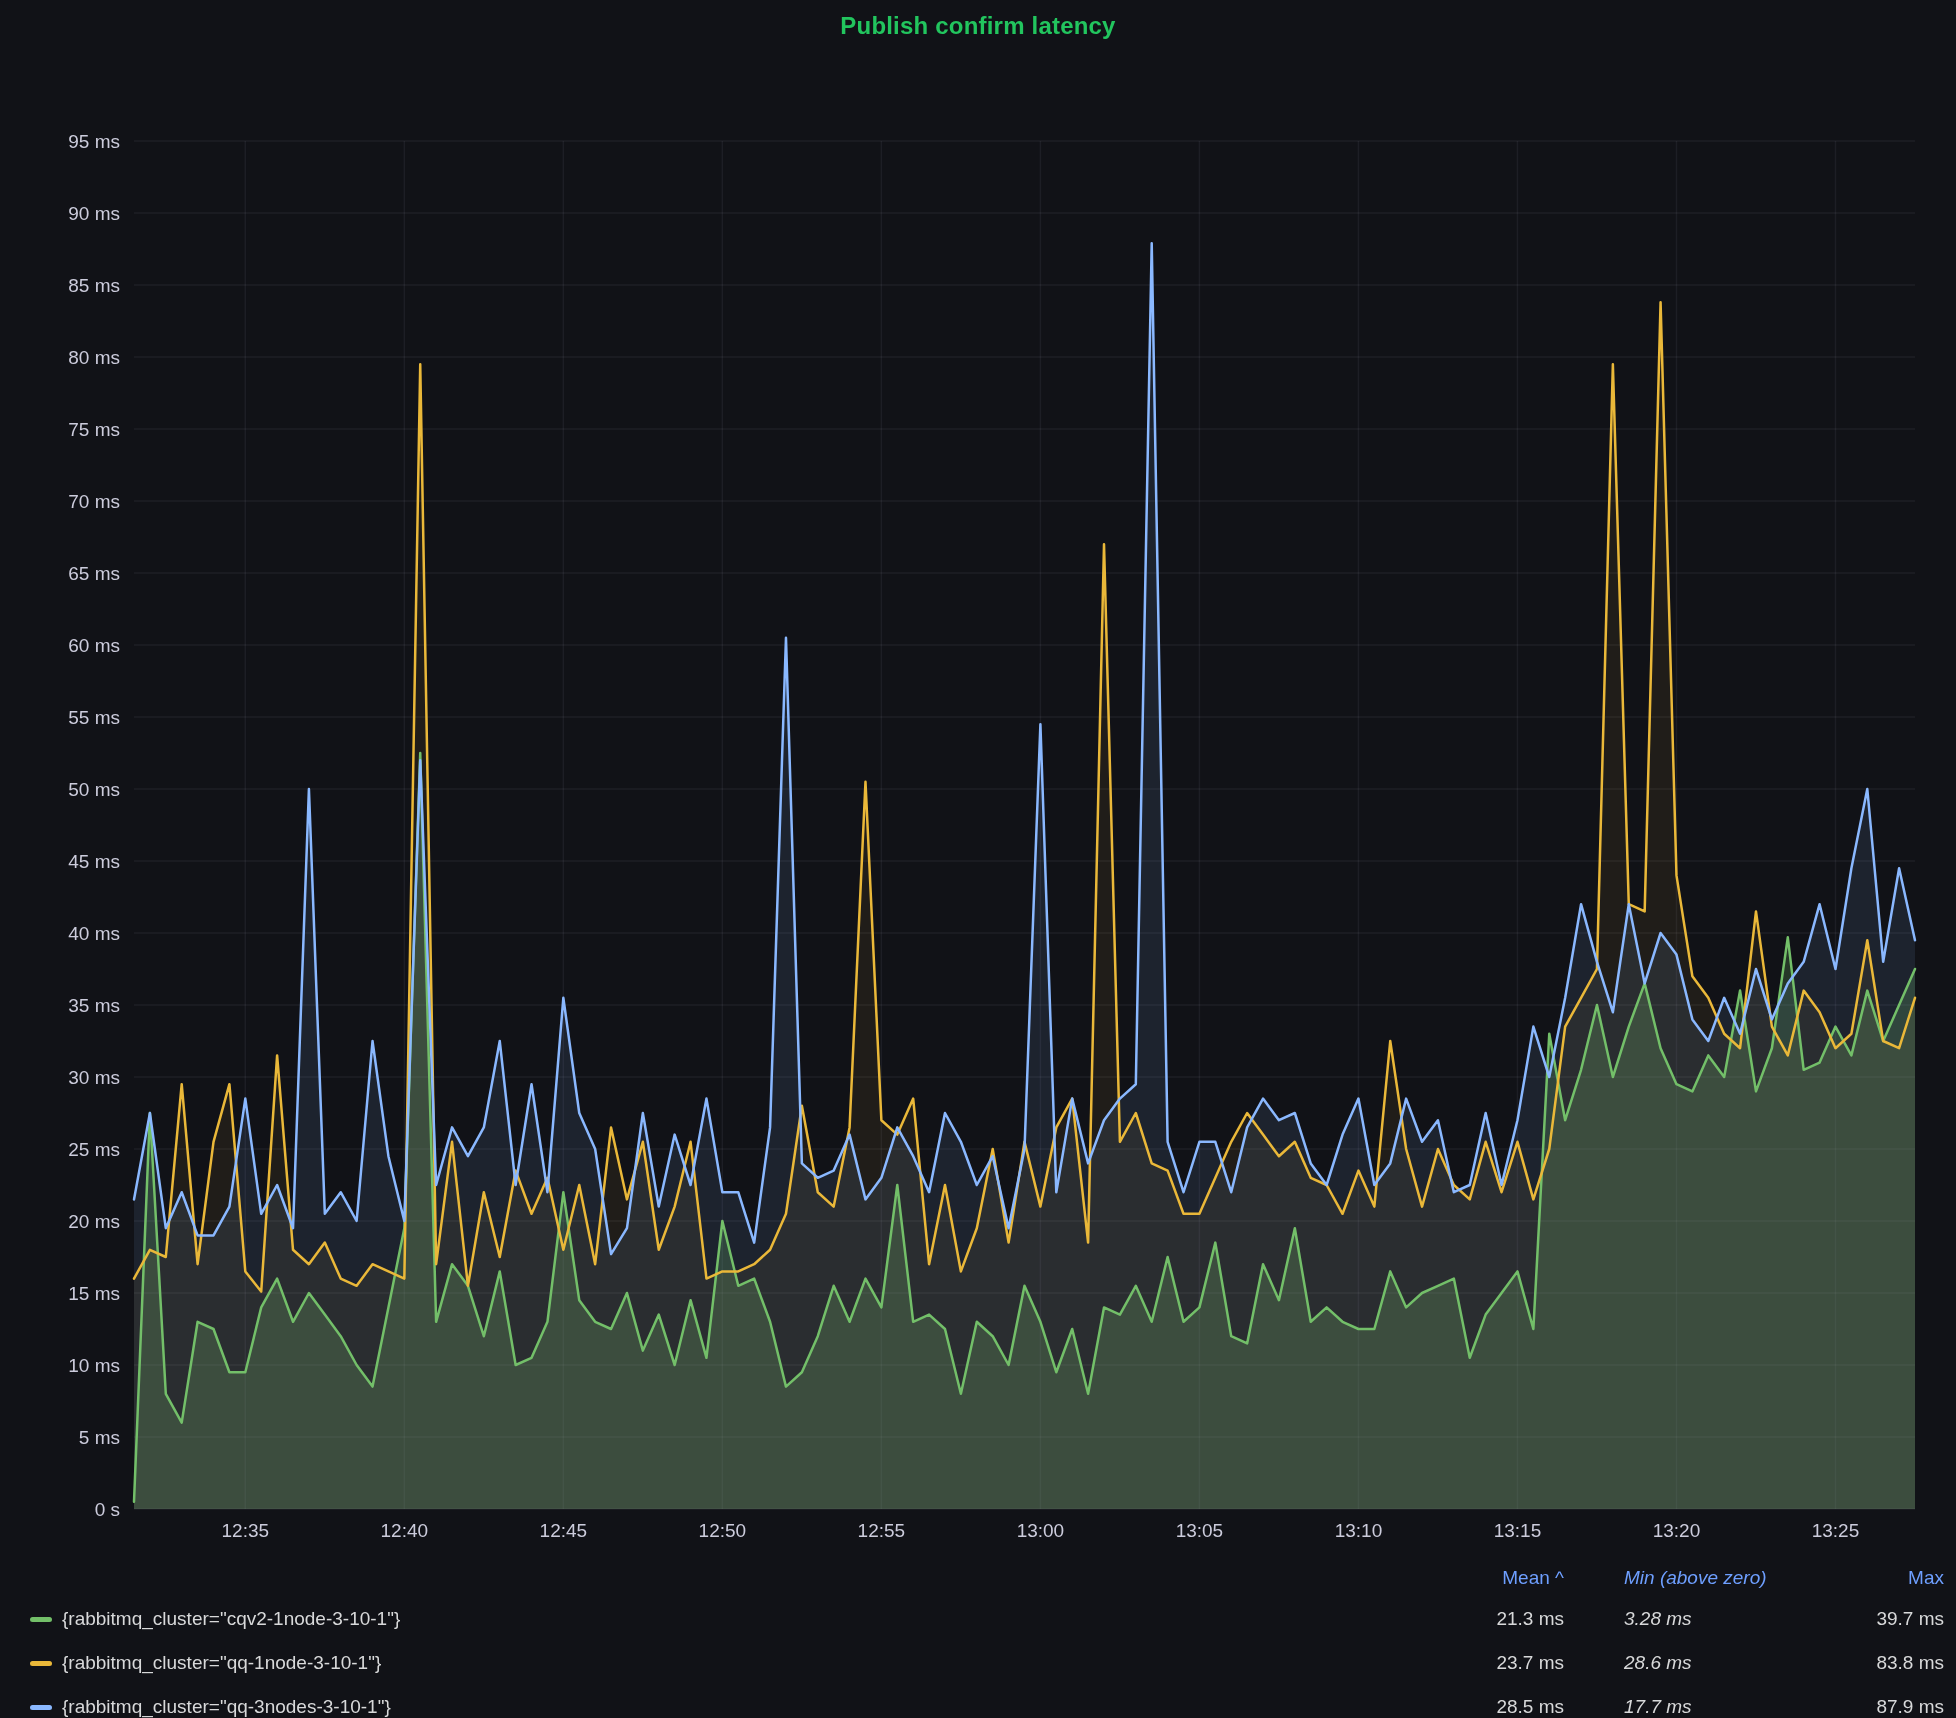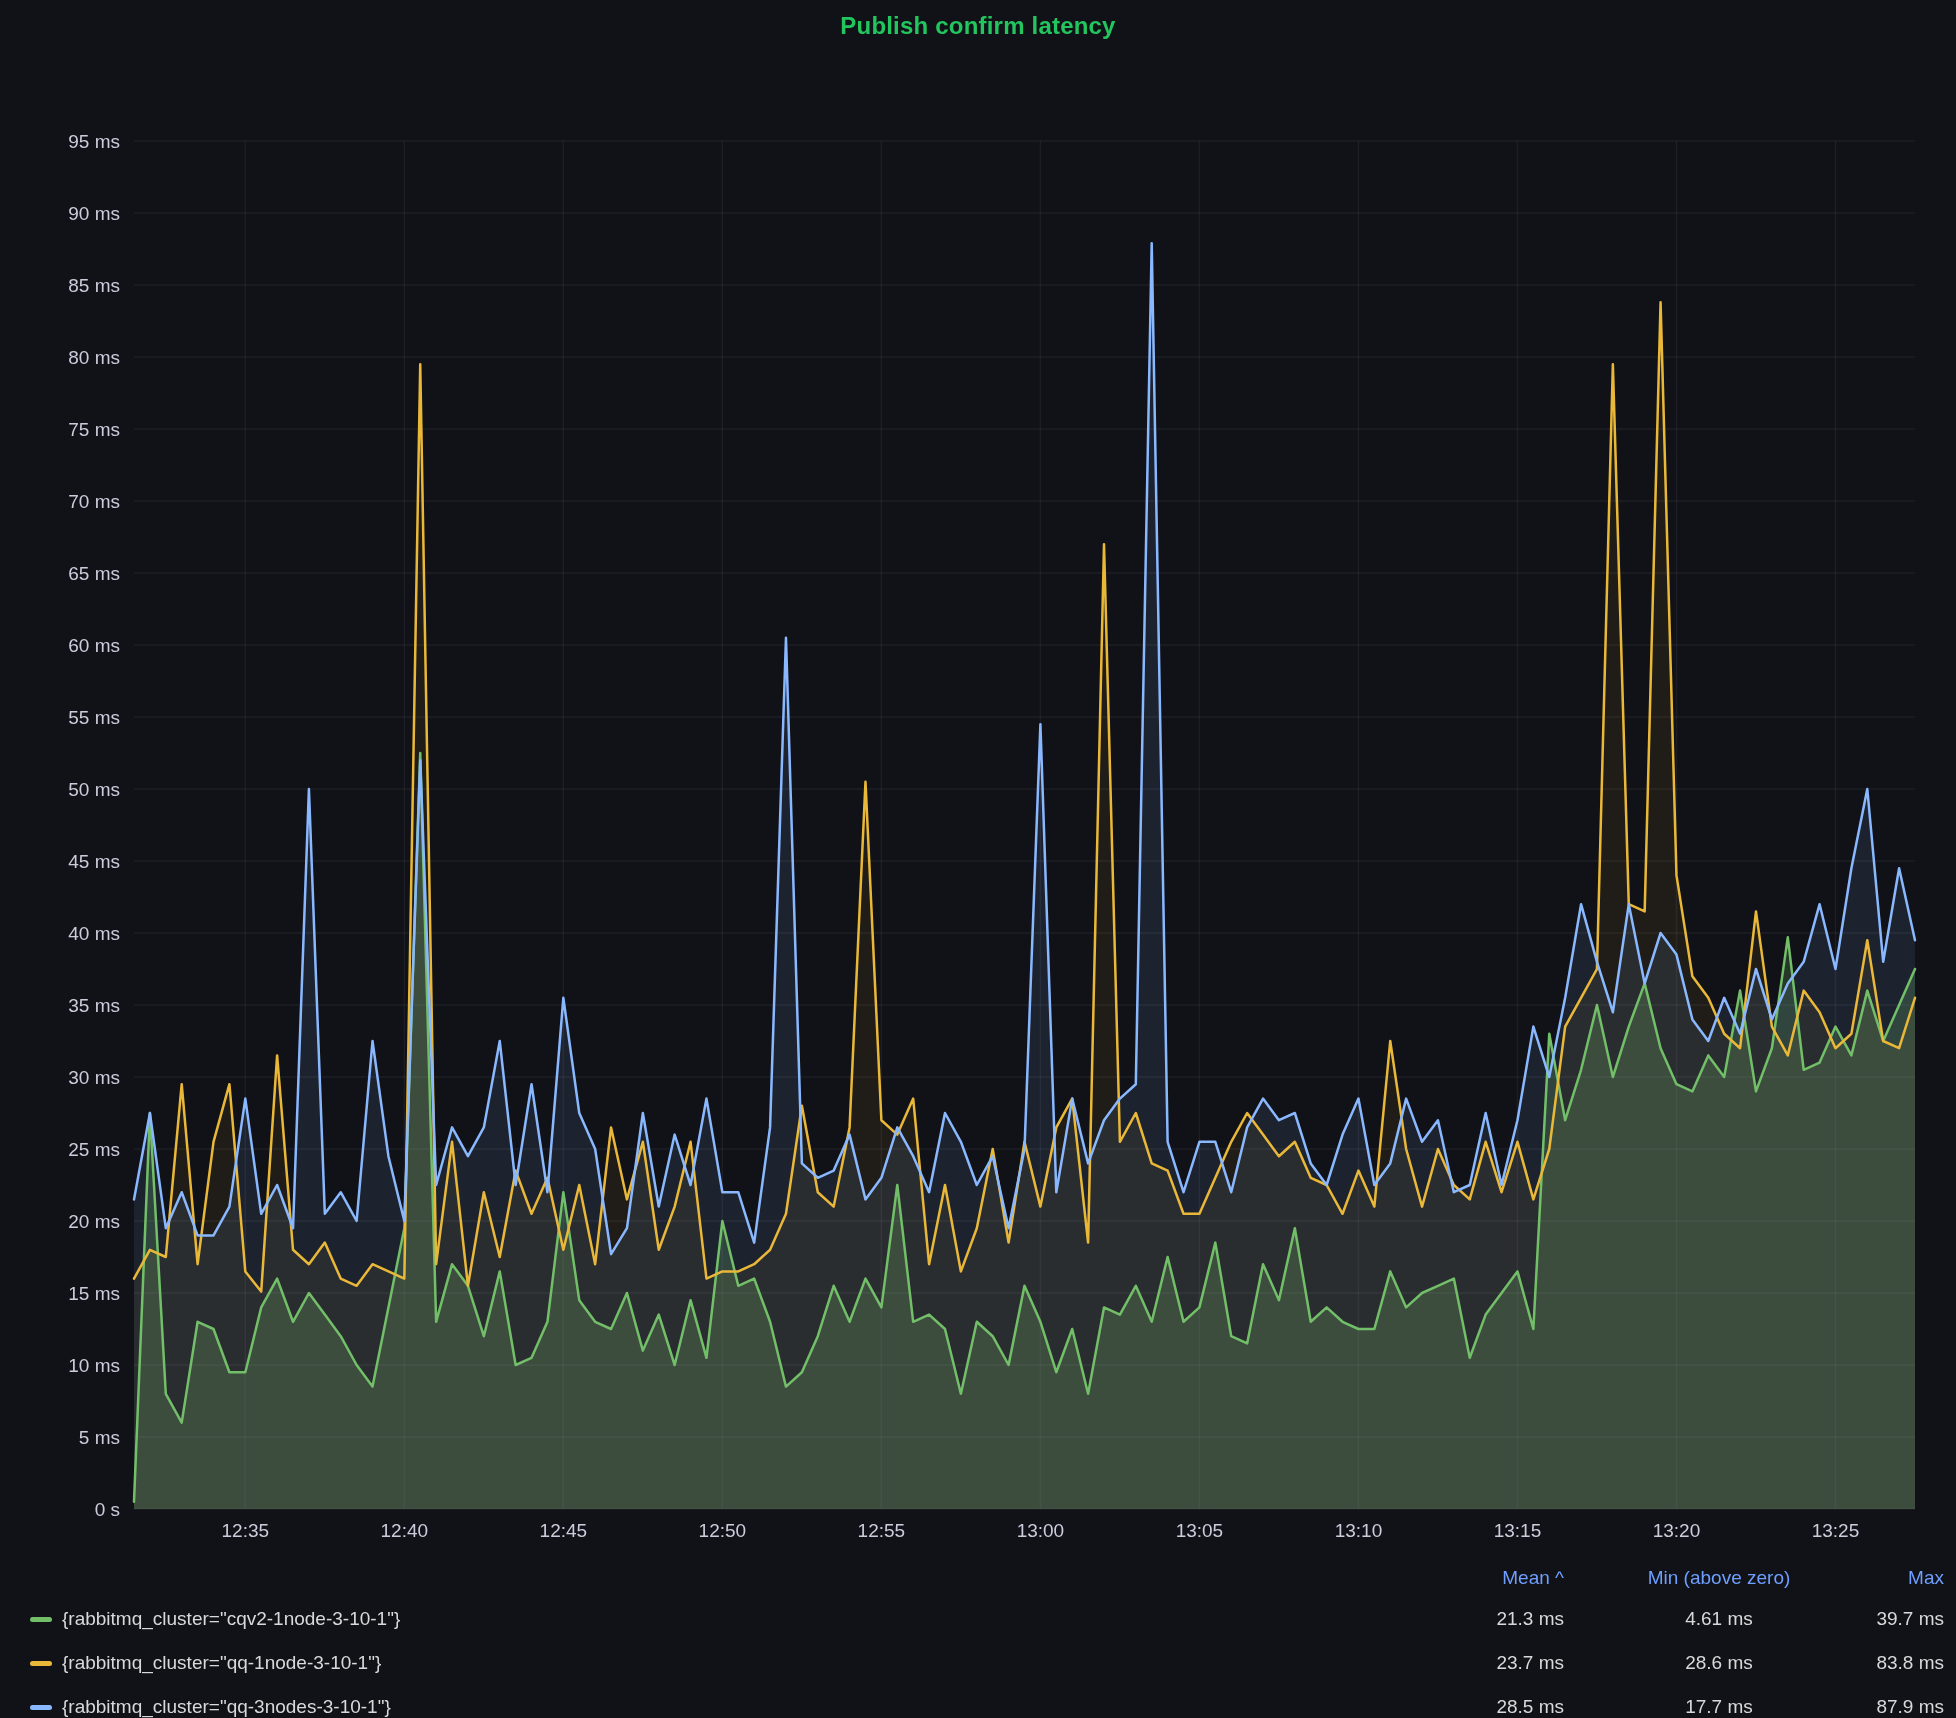--- a/index.html
+++ b/index.html
@@ -28,21 +28,21 @@
     grid-template-columns:1fr 170px 250px 130px;
     align-items:center;
     padding:0 12px 0 30px;
     height:44px;
   }
   .legend-header{height:38px;}
   .legend-header .cell{color:#6E9FFF;font-weight:500;cursor:pointer;}
   .cell{white-space:nowrap;overflow:hidden;}
   .cell-label{display:flex;align-items:center;gap:10px;color:#D8D9DA;cursor:pointer;}
   .cell-mean{text-align:right;}
-  .cell-min{text-align:center;padding-left:60px;}
+  .cell-min{text-align:left;padding-left:60px;font-style:italic;}
   .cell-max{text-align:right;}
   .swatch{
     display:inline-block;width:22px;height:5px;border-radius:3px;flex:0 0 auto;
   }
 </style>
 </head>
 <body>
 
 <div class="panel">
 
@@ -127,21 +127,21 @@
       <div class="cell cell-min">Min (above zero)</div>
       <div class="cell cell-max">Max</div>
     </div>
     <div id="legend-rows">
         <div class="legend-row">
           <div class="cell cell-label">
             <span class="swatch" style="background: rgb(115, 191, 105);"></span>
             <span>{rabbitmq_cluster="cqv2-1node-3-10-1"}</span>
           </div>
           <div class="cell cell-mean">21.3 ms</div>
-          <div class="cell cell-min">4.61 ms</div>
+          <div class="cell cell-min">3.28 ms</div>
           <div class="cell cell-max">39.7 ms</div>
         </div>
         <div class="legend-row">
           <div class="cell cell-label">
             <span class="swatch" style="background: rgb(234, 184, 57);"></span>
             <span>{rabbitmq_cluster="qq-1node-3-10-1"}</span>
           </div>
           <div class="cell cell-mean">23.7 ms</div>
           <div class="cell cell-min">28.6 ms</div>
           <div class="cell cell-max">83.8 ms</div>

